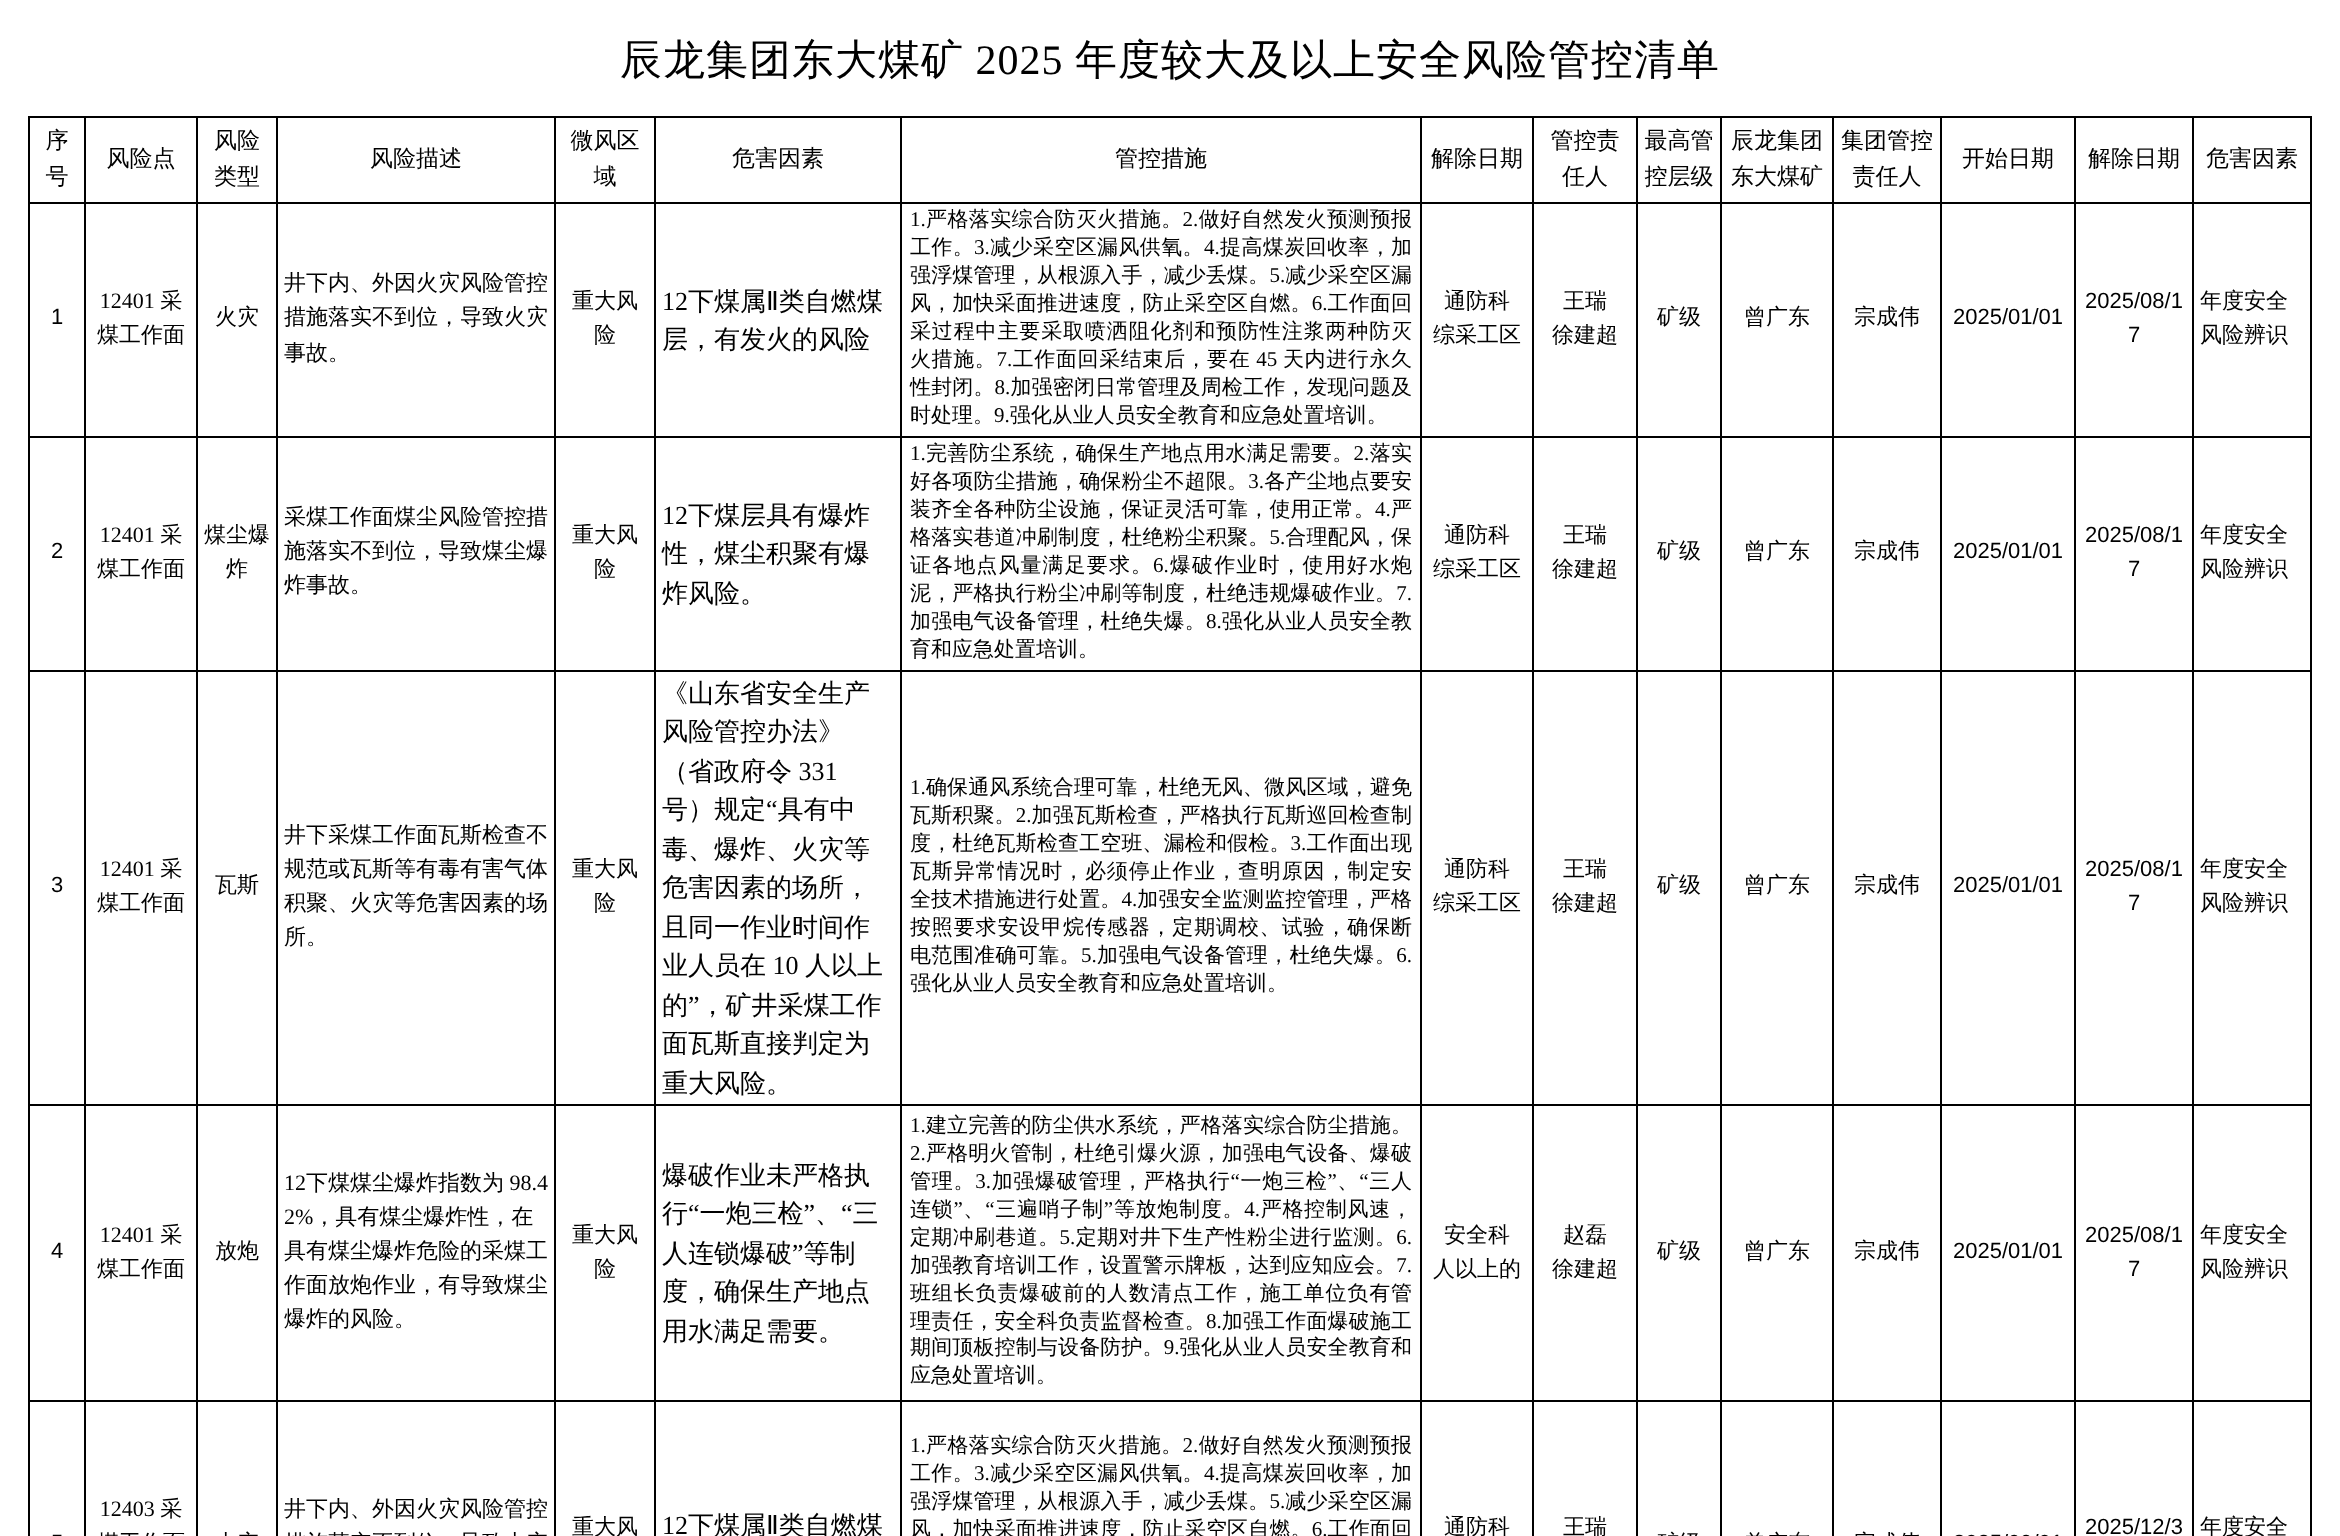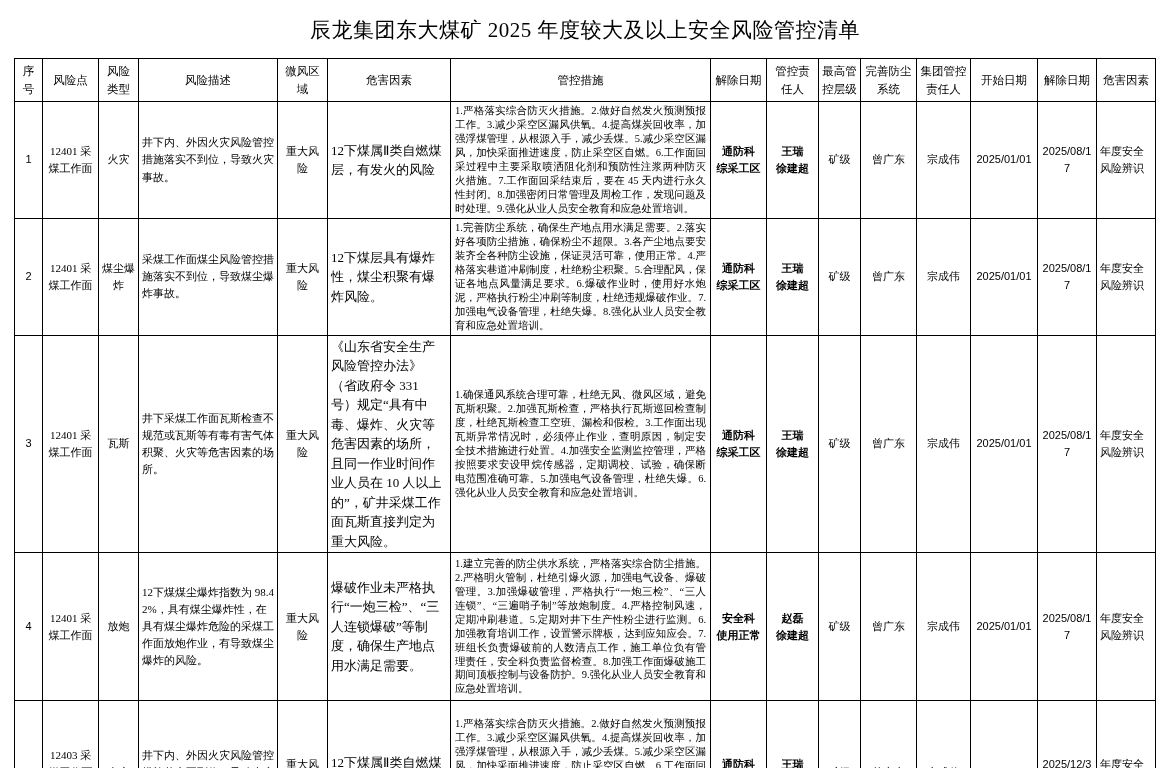--- a/index.html
+++ b/index.html
@@ -51,21 +51,21 @@
     text-align: justify;
     font-size: 10.5px;
     line-height: 1.33;
     padding: 2px 4px;
   }
   .risk-table td.hazard {
     text-align: left;
     font-size: 13px;
     line-height: 1.5;
   }
-  .pre { white-space: pre-line; font-weight: bold; }
+  .pre { white-space: pre-line; }
   .sans { font-family: "Liberation Sans", sans-serif; font-size: 11px; }
   tbody tr:nth-child(1) { height: 117px; }
   tbody tr:nth-child(2) { height: 109px; }
   tbody tr:nth-child(3) { height: 122px; }
   tbody tr:nth-child(4) { height: 148px; }
   tbody tr:nth-child(5) { height: 144px; }
 </style>
 </head>
 <body>
 
@@ -94,21 +94,21 @@
       <th>序号</th>
       <th>风险点</th>
       <th>风险类型</th>
       <th>风险描述</th>
       <th>微风区域</th>
       <th>危害因素</th>
       <th>管控措施</th>
       <th>解除日期</th>
       <th>管控责任人</th>
       <th>最高管控层级</th>
-      <th>完善防尘系统</th>
+      <th>辰龙集团东大煤矿</th>
       <th>集团管控责任人</th>
       <th>开始日期</th>
       <th>解除日期</th>
       <th>危害因素</th>
     </tr>
   </thead>
   <tbody>
     <tr>
       <td class="sans">1</td>
       <td>12401 采煤工作面</td>
@@ -168,21 +168,21 @@
     </tr>
     <tr>
       <td class="sans">4</td>
       <td>12401 采煤工作面</td>
       <td>放炮</td>
       <td class="left">12下煤煤尘爆炸指数为 98.42%，具有煤尘爆炸性，在具有煤尘爆炸危险的采煤工作面放炮作业，有导致煤尘爆炸的风险。</td>
       <td>重大风险</td>
       <td class="hazard">爆破作业未严格执行“一炮三检”、“三人连锁爆破”等制度，确保生产地点用水满足需要。</td>
       <td class="measures">1.建立完善的防尘供水系统，严格落实综合防尘措施。2.严格明火管制，杜绝引爆火源，加强电气设备、爆破管理。3.加强爆破管理，严格执行“一炮三检”、“三人连锁”、“三遍哨子制”等放炮制度。4.严格控制风速，定期冲刷巷道。5.定期对井下生产性粉尘进行监测。6.加强教育培训工作，设置警示牌板，达到应知应会。7.班组长负责爆破前的人数清点工作，施工单位负有管理责任，安全科负责监督检查。8.加强工作面爆破施工期间顶板控制与设备防护。9.强化从业人员安全教育和应急处置培训。</td>
       <td class="pre">安全科
-使用正常</td>
+人以上的</td>
       <td class="pre">赵磊
 徐建超</td>
       <td>矿级</td>
       <td>曾广东</td>
       <td>宗成伟</td>
       <td class="sans">2025/01/01</td>
       <td class="sans">2025/08/17</td>
       <td class="left">年度安全风险辨识</td>
     </tr>
     <tr>

